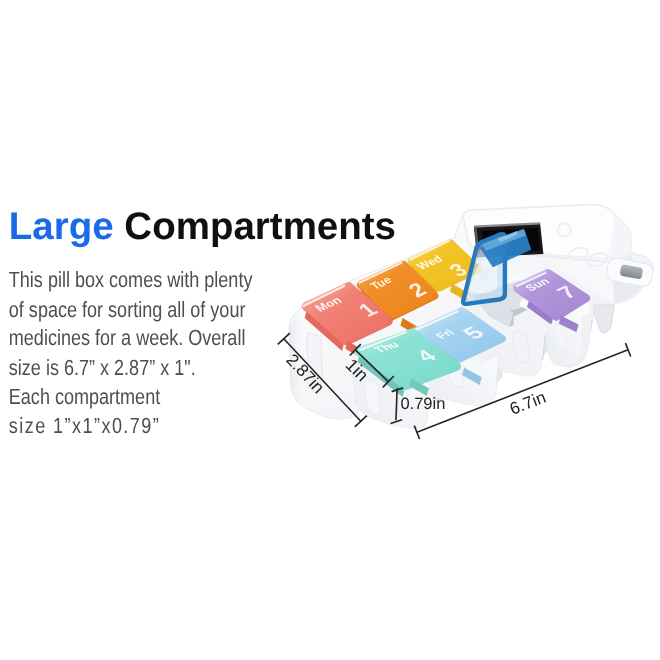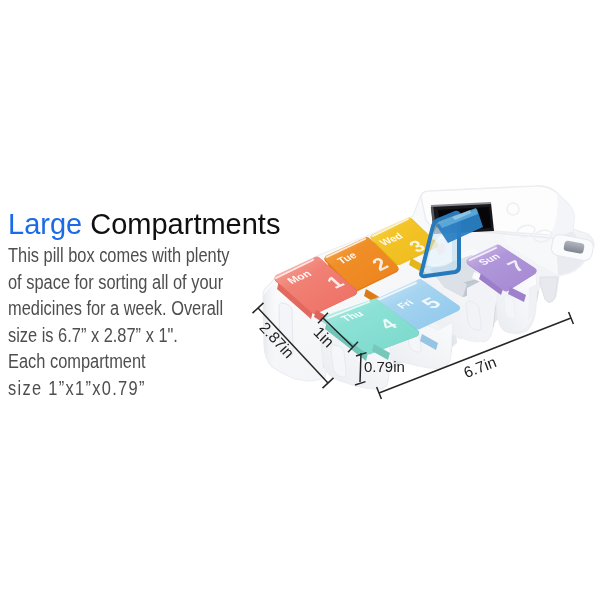--- a/index.html
+++ b/index.html
@@ -1,17 +1,17 @@
 <!DOCTYPE html>
 <html><head>
 <meta charset="utf-8">
 <style>
   html,body{margin:0;padding:0;background:#fff;width:600px;height:600px;overflow:hidden;}
   .wrap{position:relative;width:600px;height:600px;font-family:"Liberation Sans",sans-serif;}
-  .title{position:absolute;left:8px;top:208px;font-size:29px;font-weight:normal;color:#101010;}
+  .title{position:absolute;left:8px;top:186px;font-size:35px;font-weight:bold;color:#101010;}
   .title .blue{color:#1a6be8;}
   .desc{position:absolute;left:8px;top:242px;font-size:20px;line-height:26.5px;color:#4e4e4e;transform:scaleX(0.82);transform-origin:0 0;white-space:nowrap;}
 </style>
 </head>
 <body>
 <div class="wrap">
 
 <div class="title"><span class="blue">Large</span> <span>Compartments</span></div>
 
 <div class="desc">This pill box comes with plenty<br>of space for sorting all of your<br>medicines for a week. Overall<br>size is 6.7” x 2.87” x 1".<br>Each compartment<br><span style="letter-spacing:1.6px">size 1”x1”x0.79”</span></div>

